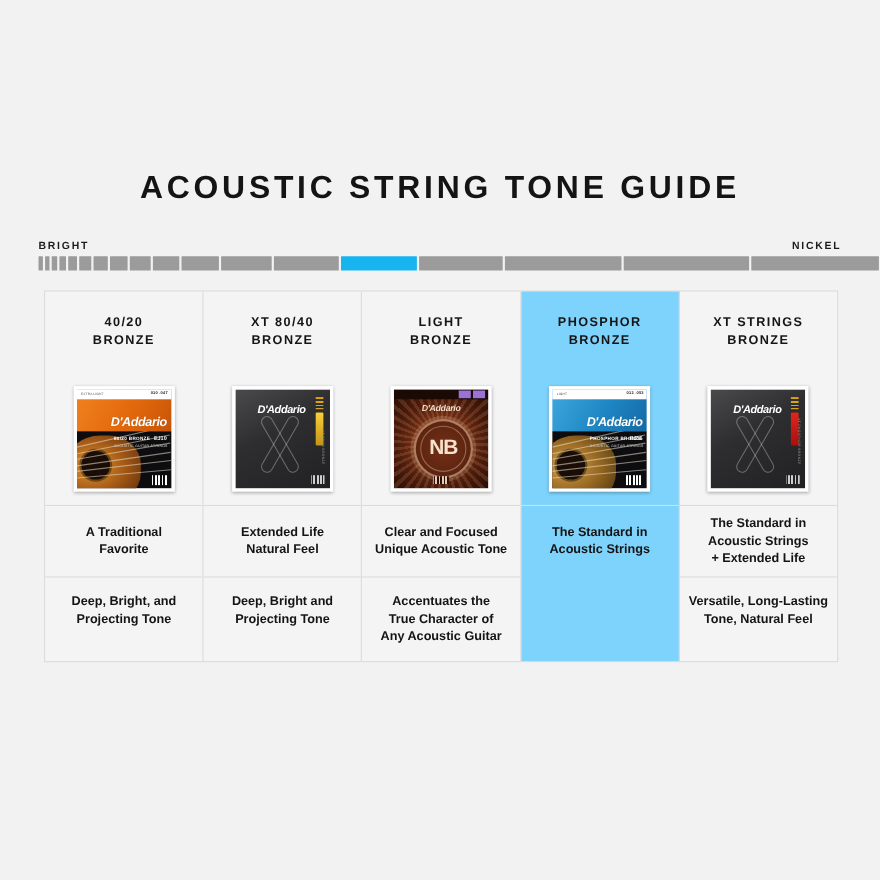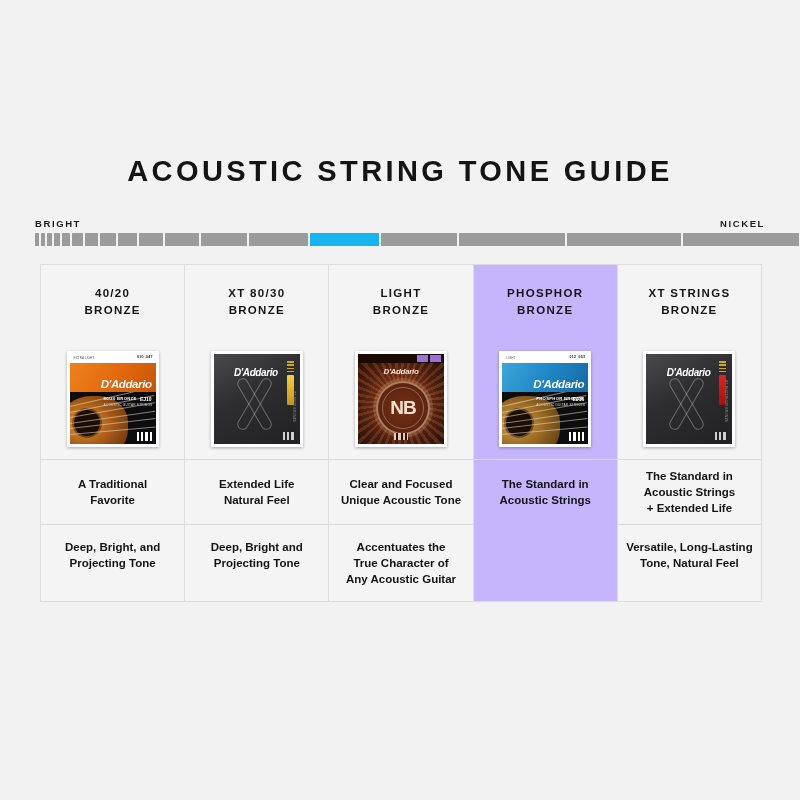--- a/index.html
+++ b/index.html
@@ -87,21 +87,21 @@
   }
   .col {
     flex: 1 1 0;
     position: relative;
     border-right: 1px solid #dcdcdc;
     box-sizing: border-box;
     display: flex;
     flex-direction: column;
   }
   .col:last-child { border-right: none; }
-  .col.highlight { background: #c4b5fd; }
+  .col.highlight { background: #7dd3fc; }
 
   .cell-head {
     height: 74px;
     display: flex;
     align-items: center;
     justify-content: center;
     padding: 0 6px;
     box-sizing: border-box;
   }
   .head-text {
@@ -506,21 +506,21 @@
         </div>
         <div class="cell-desc">
           <div class="desc-text">A Traditional<br>Favorite</div>
         </div>
         <div class="cell-tone">
           <div class="tone-text">Deep, Bright, and<br>Projecting Tone</div>
         </div>
       </div>
       <div class="col">
         <div class="cell-head">
-          <div class="head-text"><span>XT 80/30</span><br><span>BRONZE</span></div>
+          <div class="head-text"><span>XT 80/40</span><br><span>BRONZE</span></div>
         </div>
         <div class="cell-img">
           <div class="packet">
             <div class="pk-inner">
               <div class="xt">
                 <div class="xt-brand">D'Addario</div>
                 <div class="xt-x">
                   <i class="a"></i>
                   <i class="b"></i>
                 </div>

